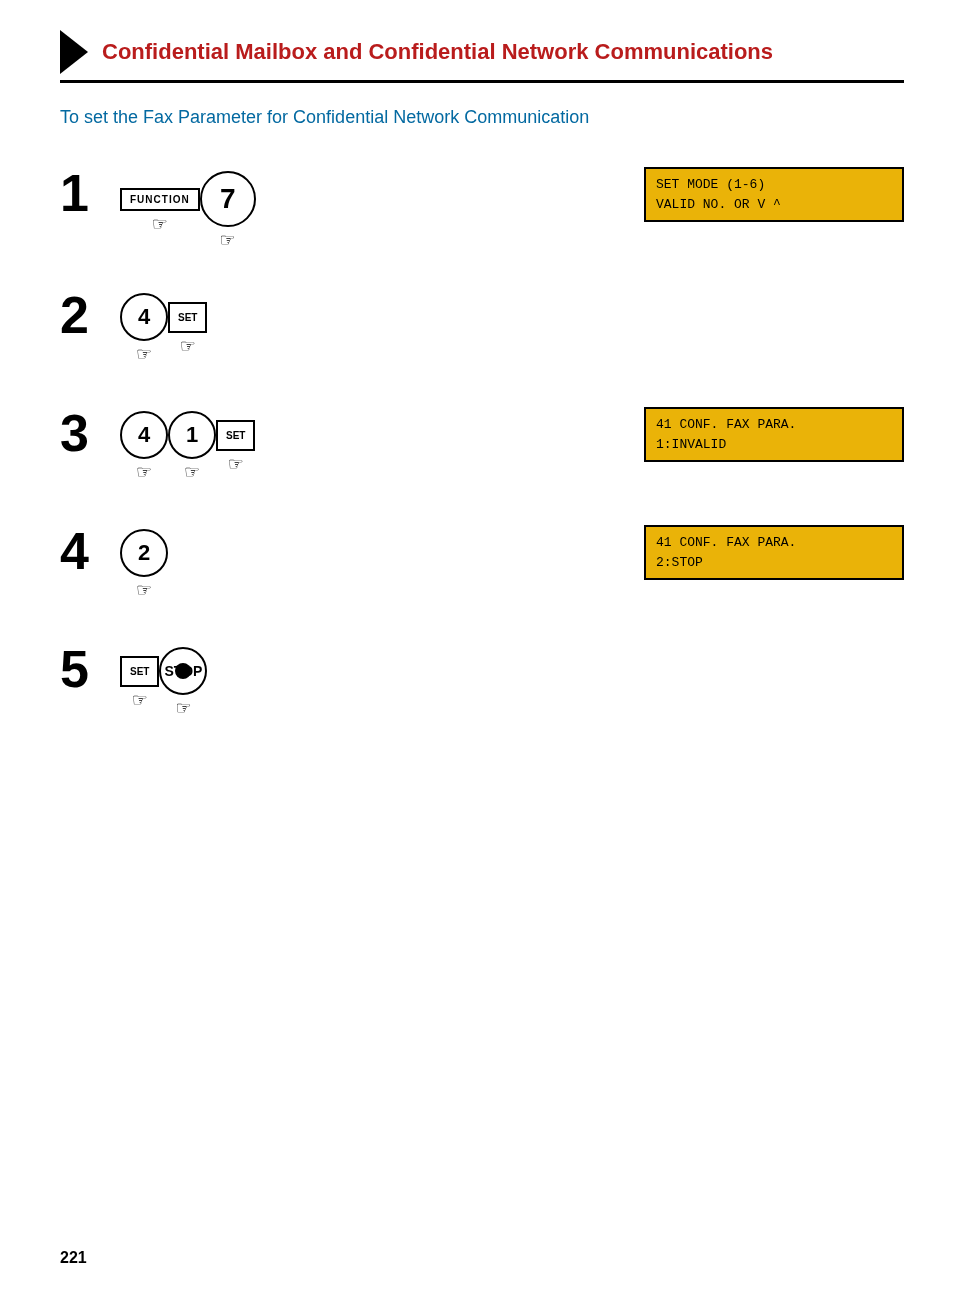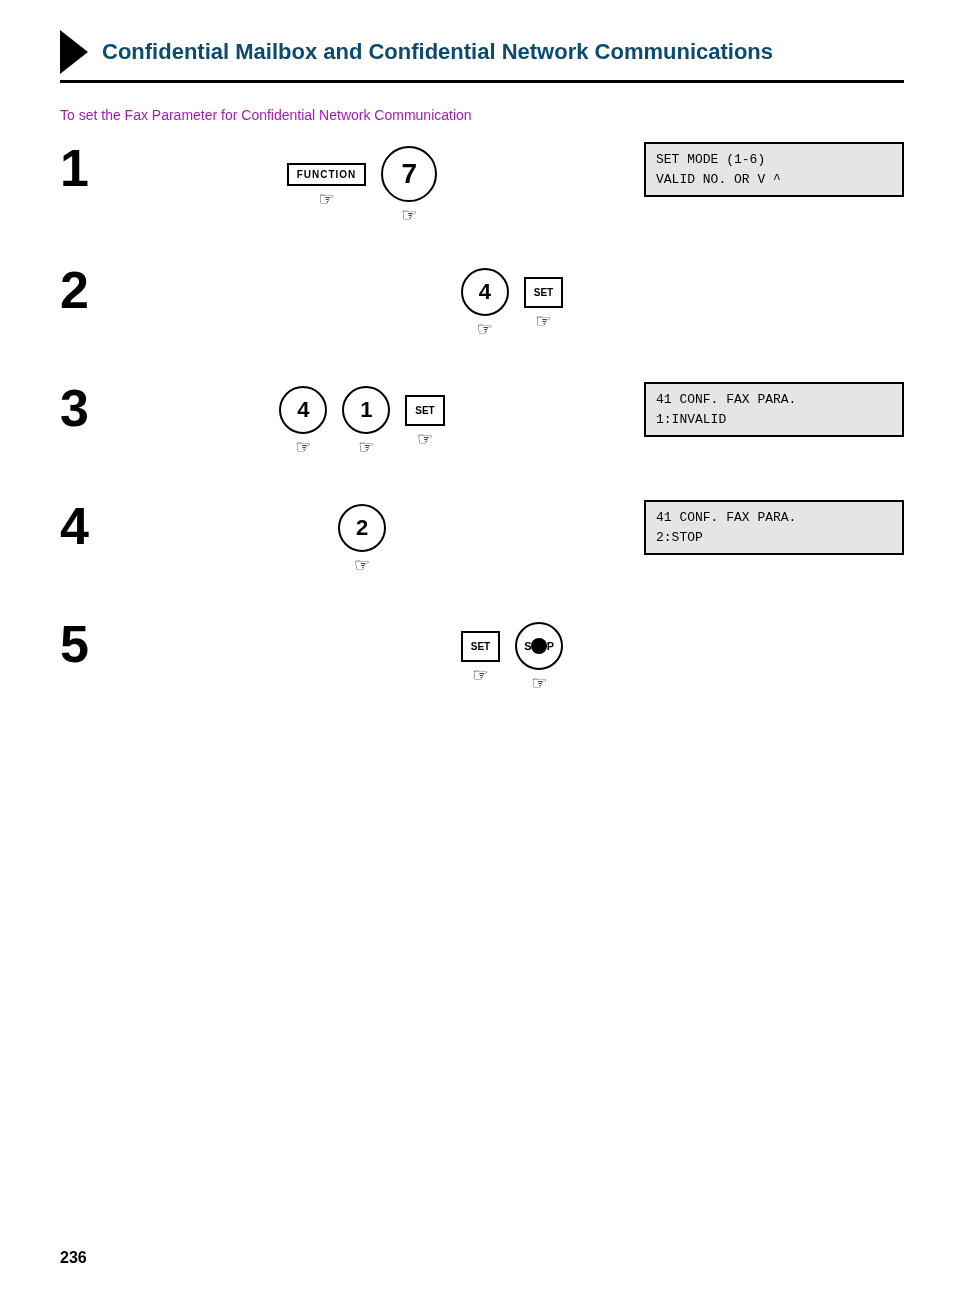--- a/index.html
+++ b/index.html
@@ -33,28 +33,28 @@
       border-top: 22px solid transparent;
       border-bottom: 22px solid transparent;
       border-left: 28px solid #000;
       margin-right: 14px;
       flex-shrink: 0;
     }
 
     .header-title {
       font-size: 22px;
       font-weight: bold;
-      color: #0c4a6e;
+      color: #b91c1c;
     }
 
     
     .intro-text {
-      font-size: 14px;
-      margin-bottom: 19px;
-      color: #a21caf;
+      font-size: 18px;
+      margin-bottom: 39px;
+      color: #0369a1;
     }
 
     
     .step-row {
       display: flex;
       align-items: flex-start;
       margin-bottom: 38px;
       min-height: 80px;
     }
 
@@ -63,30 +63,29 @@
       font-weight: bold;
       color: #000;
       width: 60px;
       line-height: 1;
       flex-shrink: 0;
     }
 
     .step-actions {
       display: flex;
       align-items: center;
-      gap: 15px;
+      gap: 0;
       flex: 1;
       padding-top: 4px;
-      justify-content: center;
     }
 
     
     .lcd-box {
       border: 2px solid #000;
-      background: #e5e5e5;
+      background: #eab308;
       padding: 6px 10px;
       font-family: 'Courier New', Courier, monospace;
       font-size: 13px;
       line-height: 1.5;
       min-width: 220px;
     }
 
     
     .btn-circle {
       width: 48px;
@@ -319,22 +318,22 @@
 
       <div class="btn-with-finger">
         <div class="btn-set">
           <span>SET</span>
         </div>
         <span class="finger-below">☞</span>
       </div>
 
       <div class="btn-with-finger">
         <div class="btn-stop" style="position:relative;">
-          <span style="font-size:11px; font-weight:bold; z-index:2; position:relative;">STOP</span>
-        </div>
-        <span class="finger-below">☞</span>
-      </div>
-    </div>
-  </div>
-
-  <div class="page-number">236</div>
+          <span style="font-size:14px; font-weight:bold; z-index:2; position:relative;">STOP</span>
+        </div>
+        <span class="finger-below">☞</span>
+      </div>
+    </div>
+  </div>
+
+  <div class="page-number">221</div>
 
 </div>
 
 </body></html>

